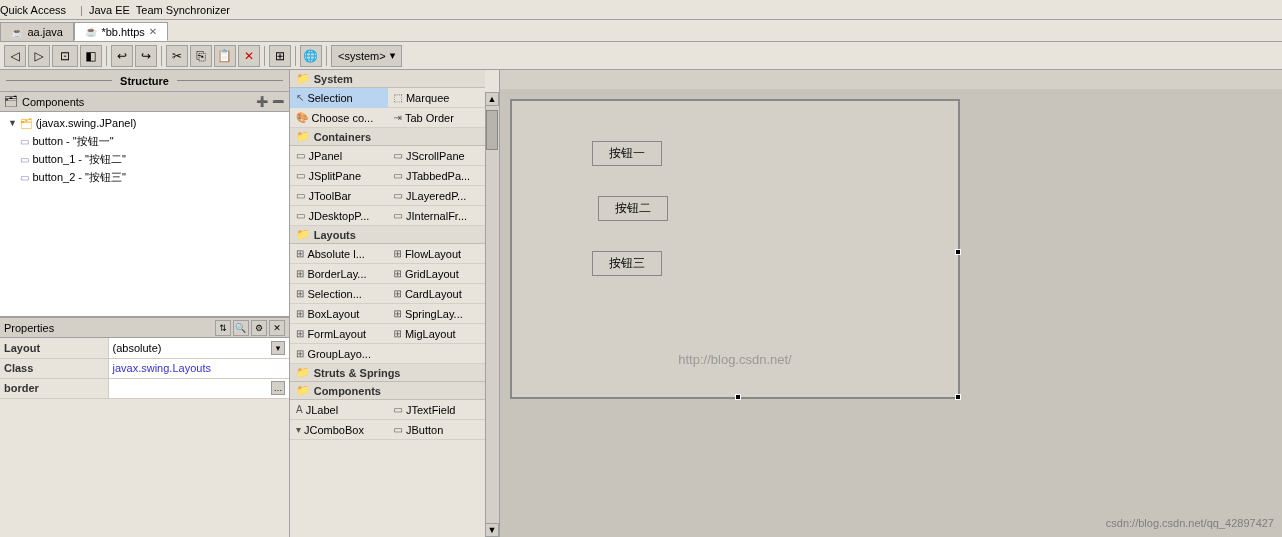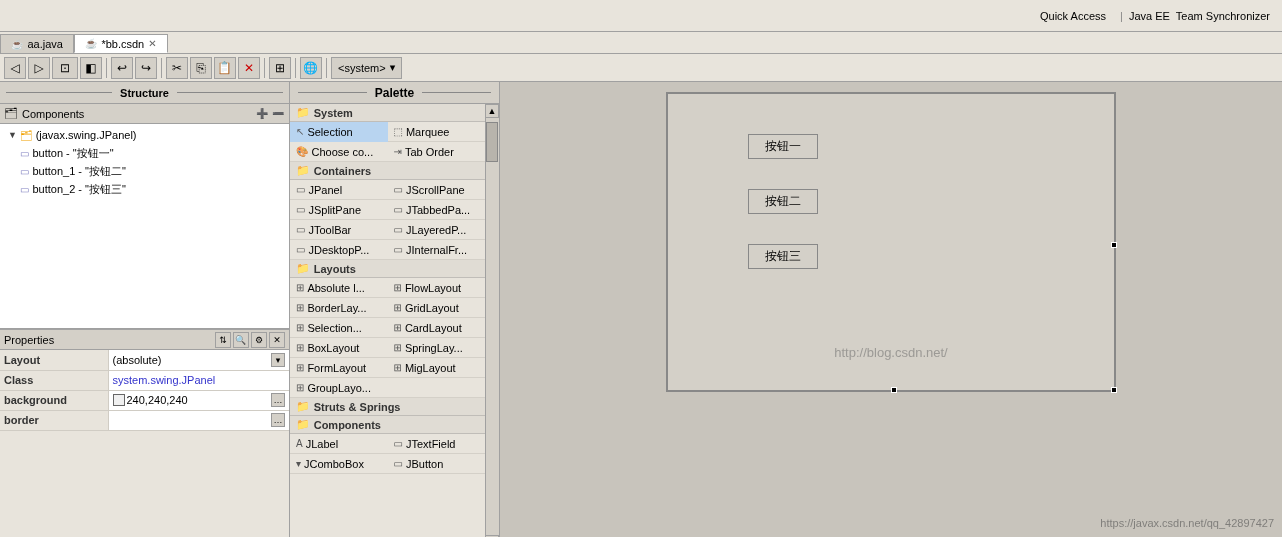--- a/index.html
+++ b/index.html
@@ -1,25 +1,25 @@
 <!DOCTYPE html>
 <html><head>
   <meta charset="utf-8">
   <style>
     * { box-sizing: border-box; margin: 0; padding: 0; }
     body { font-family: 'Segoe UI', Arial, sans-serif; font-size: 12px; background: #d4d0c8; overflow: hidden; width: 1282px; height: 537px; }
 
     
     #top-bar {
-      height: 32px;
+      height: 20px;
       background: #e8e4dc;
       display: flex;
       align-items: center;
-      justify-content: flex-end;
-      padding-right: 12px;
+      justify-content: flex-start;
+      padding-right: 21px;
       border-bottom: 1px solid #a0a0a0;
       font-size: 11px;
     }
     #top-bar .quick-access { color: #000; font-size: 11px; margin-right: 8px; }
 
     
     #tab-bar {
       height: 22px;
       background: #e8e4dc;
       display: flex;
@@ -217,24 +217,25 @@
       font-size: 9px;
       cursor: pointer;
     }
 
     
     #design-area {
       flex: 1;
       background: #c8c4bc;
       display: flex;
       align-items: flex-start;
-      justify-content: center;
+      justify-content: flex-start;
       padding: 10px;
       position: relative;
       overflow: hidden;
+      margin-top: 19px;
     }
     #canvas-frame {
       width: 450px;
       height: 300px;
       background: #d4d0c8;
       border: 2px solid #888;
       position: relative;
     }
     .canvas-btn {
       position: absolute;
@@ -283,21 +284,21 @@
   <span style="font-size:11px;cursor:pointer;">Team Synchronizer</span>
 </div>
 
 <div id="tab-bar">
   <div class="tab">
     <span class="tab-icon">☕</span>
     <span>aa.java</span>
   </div>
   <div class="tab active">
     <span class="tab-icon">☕</span>
-    <span>*bb.csdn</span>
+    <span>*bb.https</span>
     <span class="close-btn">✕</span>
   </div>
 </div>
 
 <div id="toolbar">
   <div class="tb-btn">◁</div>
   <div class="tb-btn">▷</div>
   <div class="tb-btn" style="width:26px;">⊡</div>
   <div class="tb-btn">◧</div>
   <div class="tb-sep"></div>
@@ -374,52 +375,37 @@
           <td>
             <div class="prop-value">
               <span>(absolute)</span>
               <div class="prop-btn">▾</div>
             </div>
           </td>
         </tr>
         <tr>
           <td>Class</td>
           <td>
-            <span style="color:#3333cc;">system.swing.JPanel</span>
-          </td>
-        </tr>
-        <tr>
-          <td>background</td>
-          <td>
-            <div class="prop-value">
-              <span class="color-swatch" style="background:#f0f0f0;"></span>
-              <span>240,240,240</span>
-              <div class="prop-btn">…</div>
-            </div>
+            <span style="color:#3333cc;">javax.swing.Layouts</span>
           </td>
         </tr>
         <tr>
           <td>border</td>
           <td>
             <div class="prop-value">
               <div class="prop-btn">…</div>
             </div>
           </td>
         </tr>
       </tbody>
         </table>
     </div>
   </div>
 
   <div id="palette-panel" style="position:relative;">
-    <div class="palette-header">
-      <span class="h-line"></span>
-      <span>Palette</span>
-      <span class="h-line"></span>
-    </div>
 
     <div style="position:absolute;right:0;top:22px;width:14px;z-index:10;display:flex;flex-direction:column;align-items:center;">
       <div class="pal-nav-btn">▲</div>
     </div>
     <div style="position:absolute;right:0;bottom:0;width:14px;z-index:10;display:flex;flex-direction:column;align-items:center;">
       <div class="pal-nav-btn">▼</div>
     </div>
     <div style="position:absolute;right:0;top:36px;bottom:14px;width:14px;background:#d4d0c8;border-left:1px solid #a0a0a0;">
       <div style="width:12px;height:40px;background:#b8b4ac;border:1px solid #888;margin-top:4px;"></div>
     </div>
@@ -586,23 +572,23 @@
           <span class="pal-icon">▭</span>
           <span>JButton</span>
         </div>
       </div>
     </div>
   </div>
 
   <div id="design-area">
     <div id="canvas-frame">
       <button class="canvas-btn" style="top:40px;left:80px;">按钮一</button>
-      <button class="canvas-btn" style="top:95px;left:80px;">按钮二</button>
+      <button class="canvas-btn" style="top:95px;left:86px;">按钮二</button>
       <button class="canvas-btn" style="top:150px;left:80px;">按钮三</button>
       <div class="watermark">http://blog.csdn.net/</div>
       <div class="resize-handle corner-br"></div>
       <div class="resize-handle corner-bm"></div>
       <div class="resize-handle corner-mr"></div>
     </div>
   </div>
 </div>
 
-<div id="csdn-watermark">https://javax.csdn.net/qq_42897427</div>
+<div id="csdn-watermark">csdn://blog.csdn.net/qq_42897427</div>
 
 </body></html>

